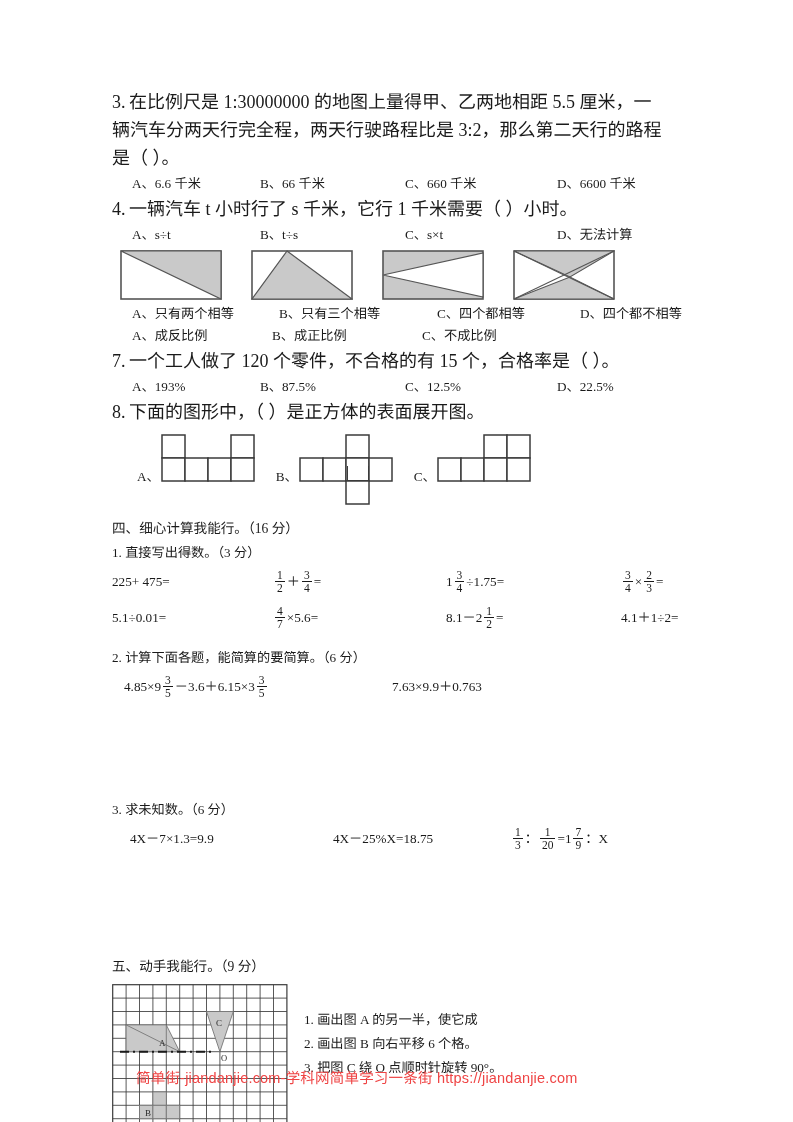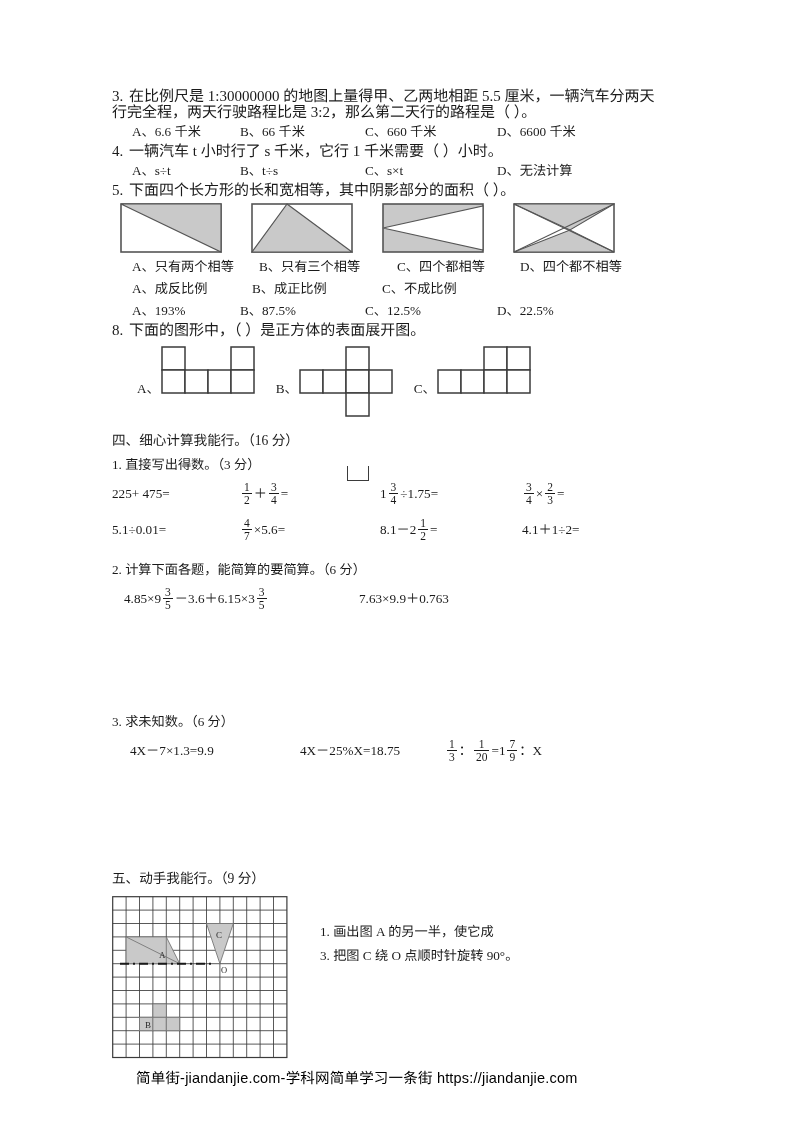--- a/index.html
+++ b/index.html
@@ -21,32 +21,33 @@
   }
   .content {
     position: absolute;
     left: 112px;
     top: 88px;
     width: 572px;
   }
 
   
   .q {
-    font-size: 15px;
-    line-height: 16px;
+    font-size: 18px;
+    line-height: 28px;
     margin: 0 16px 1px 0;
     white-space: normal;
   }
   .num { display: inline-block; min-width: 17px; }
   .opts {
     font-size: 13.2px;
     line-height: 21px;
     margin: 0 0 1px 0;
     padding-left: 20px;
     display: flex;
+    gap: 20px;
   }
   .opts span { display: inline-block; }
   .sec-head {
     font-size: 13.6px;
     line-height: 22px;
     font-weight: normal;
     margin: 6px 0 2px 0;
   }
   .sub-head {
     font-size: 13.2px;
@@ -69,20 +70,21 @@
   .frac .n { padding: 0 2px; }
   .frac .d { padding: 0 2px; border-top: 1px solid #1a1a1a; }
 
   
   .exprow {
     display: flex;
     align-items: flex-end;
     font-size: 13.2px;
     line-height: 34px;
     margin: 2px 0;
+    gap: 33px;
   }
   .exprow .cell { display: flex; align-items: center; white-space: nowrap; }
 
   
   .fig-row-rects {
     display: flex;
     margin: 5px 0 3px 8px;
     gap: 29px;
   }
   .rectfig { width: 102px; height: 50px; }
@@ -98,35 +100,35 @@
   .net-label { padding-top: 34px; }
   .net-svg { margin-right: 18px; }
 
   
   .grid-area {
     display: flex;
     align-items: flex-start;
     margin-top: 6px;
   }
   .instructions {
-    margin-left: 32px;
+    margin-left: 16px;
     padding-top: 24px;
     font-size: 13.2px;
     line-height: 24px;
   }
   .instructions .il { display: block; }
   .indent { padding-left: 0; }
 
   
   .footer {
     position: absolute;
     left: 136px;
     top: 1066px;
     font-size: 14.5px;
-    color: #000000;
+    color: #ef4444;
     font-family: "Liberation Sans", sans-serif;
     letter-spacing: 0.2px;
     white-space: nowrap;
   }
 
   .stray-box {
     position: absolute;
     left: 347px;
     top: 466px;
     width: 22px;
@@ -155,23 +157,20 @@
     <div class="q">
       <span class="num">4.</span><span>一辆汽车 t 小时行了 s 千米，它行 1 千米需要（    ）小时。</span>
     </div>
     <div class="opts">
       <span style="width:108px">A、s÷t</span>
       <span style="width:125px">B、t÷s</span>
       <span style="width:132px">C、s×t</span>
       <span>D、无法计算</span>
     </div>
 
-    <div class="q">
-      <span class="num">5.</span><span>下面四个长方形的长和宽相等，其中阴影部分的面积（    ）。</span>
-    </div>
 
     <div class="fig-row-rects">
 
       <svg class="rectfig" viewBox="0 0 102 50">
         <rect x="1" y="1" width="100" height="48" fill="#ffffff" stroke="#555" stroke-width="1.6"></rect>
         <polygon points="1,1 101,1 101,49" fill="#c9c9c9" stroke="#555" stroke-width="1.2"></polygon>
       </svg>
 
       <svg class="rectfig" viewBox="0 0 102 50">
         <rect x="1" y="1" width="100" height="48" fill="#ffffff" stroke="#555" stroke-width="1.6"></rect>
@@ -198,20 +197,23 @@
       <span style="width:123px">C、四个都相等</span>
       <span>D、四个都不相等</span>
     </div>
 
     <div class="opts">
       <span style="width:120px">A、成反比例</span>
       <span style="width:130px">B、成正比例</span>
       <span>C、不成比例</span>
     </div>
 
+    <div class="q">
+      <span class="num">7.</span><span>一个工人做了 120 个零件，不合格的有 15 个，合格率是（    ）。</span>
+    </div>
     <div class="opts">
       <span style="width:108px">A、193%</span>
       <span style="width:125px">B、87.5%</span>
       <span style="width:132px">C、12.5%</span>
       <span>D、22.5%</span>
     </div>
 
     <div class="q">
       <span class="num">8.</span><span>下面的图形中，（    ）是正方体的表面展开图。</span>
     </div>
@@ -419,20 +421,21 @@
           <rect x="40.9" y="107.9" width="13.4" height="13.4"></rect>
           <rect x="27.5" y="121.3" width="13.4" height="13.4"></rect>
           <rect x="40.9" y="121.3" width="13.4" height="13.4"></rect>
           <rect x="54.3" y="121.3" width="13.4" height="13.4"></rect>
         </g>
         <text x="33" y="132" font-family="Liberation Serif, serif" font-size="9" fill="#2b2b2b">B</text>
       </svg>
 
       <div class="instructions">
         <span class="il">1. 画出图 A 的另一半，使它成</span>
+        <span class="il">2. 画出图 B 向右平移 6 个格。</span>
         <span class="il">3. 把图 C 绕 O 点顺时针旋转 90°。</span>
       </div>
     </div>
 
   </div>
 
   <div class="stray-box"></div>
 
   <div class="footer">简单街-jiandanjie.com-学科网简单学习一条街 https://jiandanjie.com</div>
 </div>

